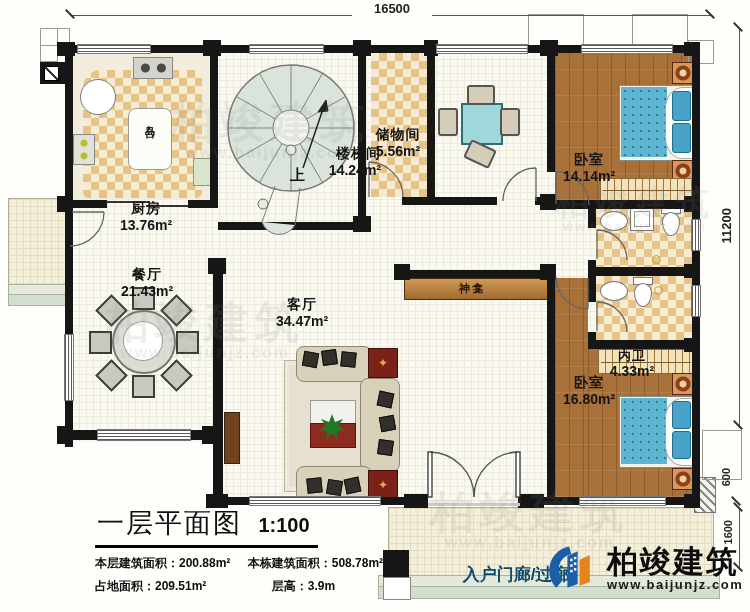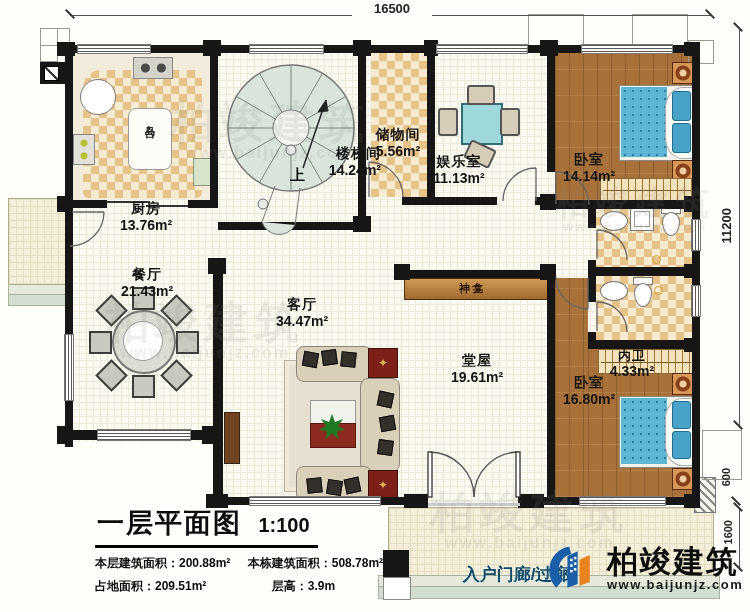--- a/index.html
+++ b/index.html
@@ -306,45 +306,37 @@
   <div class="abs" style="left:142px;top:116px;z-index:50;writing-mode:vertical-rl;font-weight:bold;font-size:11px;color:#222;letter-spacing:2px;">岛台</div>
   <div class="abs roomlbl" style="left:281px;top:145px;width:100px;text-align:right;">
     <div class="nm">楼梯间</div>
       <div class="ar">14.24m²</div>
   </div>
   <div class="abs" style="left:290px;top:166px;z-index:50;font-weight:bold;font-size:15px;color:#111;">上</div>
   <div class="abs roomlbl" style="left:350px;top:126px;width:96px;text-align:center;">
     <div class="nm">储物间</div>
       <div class="ar">5.56m²</div>
   </div>
-  <div class="abs roomlbl" style="left:409px;top:153px;width:100px;">
-    <div class="nm">娱乐室</div>
-      <div class="ar">11.13m²</div>
-  </div>
   <div class="abs roomlbl" style="left:539px;top:151px;width:100px;">
     <div class="nm">卧室</div>
       <div class="ar">14.14m²</div>
   </div>
   <div class="abs" style="left:422px;top:281px;width:100px;z-index:50;text-align:center;font-weight:bold;font-size:11px;color:#2a1606;letter-spacing:2px;">神龛</div>
   <div class="abs roomlbl" style="left:582px;top:300px;width:100px;margin-top:48px;">
     <div class="nm" style="font-size:13px;">内卫</div>
       <div class="ar">4.33m²</div>
   </div>
   <div class="abs roomlbl" style="left:97px;top:266px;width:100px;">
     <div class="nm">餐厅</div>
       <div class="ar">21.43m²</div>
   </div>
   <div class="abs roomlbl" style="left:252px;top:296px;width:100px;">
     <div class="nm">客厅</div>
       <div class="ar">34.47m²</div>
   </div>
-  <div class="abs roomlbl" style="left:427px;top:352px;width:100px;">
-    <div class="nm">堂屋</div>
-      <div class="ar">19.61m²</div>
-  </div>
   <div class="abs roomlbl" style="left:539px;top:374px;width:100px;">
     <div class="nm">卧室</div>
       <div class="ar">16.80m²</div>
   </div>
   <div class="abs" style="left:436px;top:519px;width:160px;z-index:50;text-align:center;font-weight:bold;font-size:17px;color:#0c4a6e;margin-top:44px;">入户门廊/过廊</div>
 
   <div class="abs dimline" style="left:70px;top:15px;width:642px;height:1px;"></div>
   <div class="abs tick" style="left:64px;top:13px;"></div>
   <div class="abs tick" style="left:704px;top:13px;"></div>
   <div class="abs dimtxt" style="left:352px;top:1px;width:80px;text-align:center;background:#fefefb;">16500</div>
@@ -357,21 +349,21 @@
   <div class="abs dimtxt vtext" style="left:720px;top:468px;font-size:11px;">600</div>
   <div class="abs tick" style="left:730px;top:500px;"></div>
 
   <div class="abs dimline" style="left:739px;top:508px;width:1px;height:62px;"></div>
   <div class="abs tick" style="left:732px;top:506px;"></div>
   <div class="abs tick" style="left:732px;top:566px;"></div>
   <div class="abs dimtxt vtext" style="left:722px;top:520px;font-size:11px;">1600</div>
 
   <div id="titleblock" class="abs" style="left:95px;top:505px;width:300px;">
     <div style="border-bottom:3px solid #000;display:inline-block;padding:0 8px 4px 2px;">
-      <span style="font-size:27px;font-weight:700;letter-spacing:2px;">一层平面图</span>
+      <span style="font-size:27px;font-weight:400;letter-spacing:2px;">一层平面图</span>
       <span style="font-size:20px;font-weight:bold;margin-left:12px;">1:100</span>
     </div>
     <div style="margin-top:7px;font-size:12px;font-weight:bold;">
       <span><span>本层建筑面积：</span><span>200.88m²</span></span>
       <span style="margin-left:14px;"><span>本栋建筑面积：</span><span>508.78m²</span></span>
     </div>
     <div style="margin-top:6px;font-size:12px;font-weight:bold;">
       <span><span>占地面积：</span><span>209.51m²</span></span>
       <span style="margin-left:62px;"><span>层高：</span><span>3.9m</span></span>
     </div>

